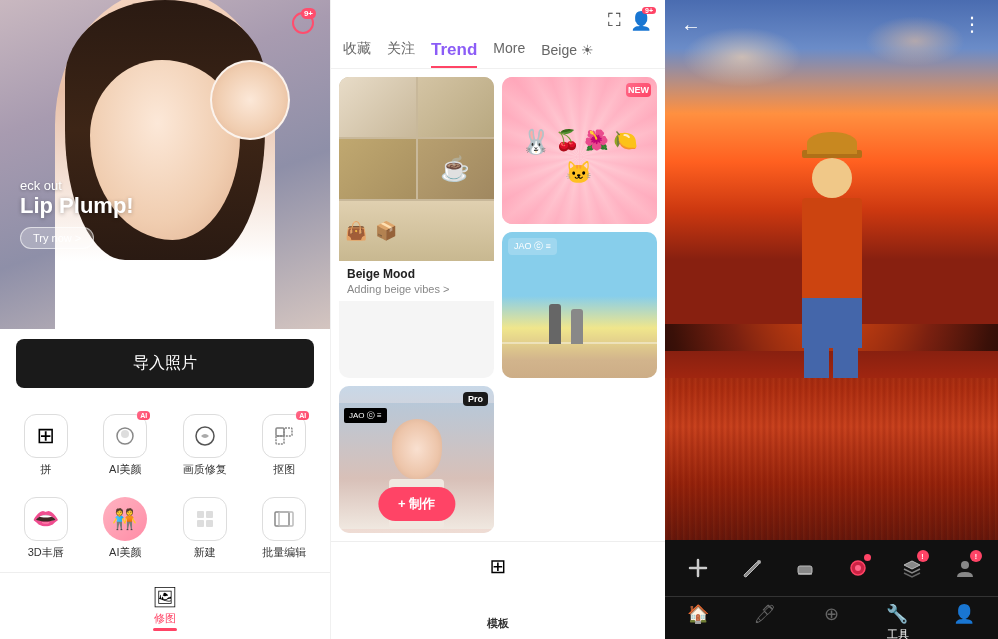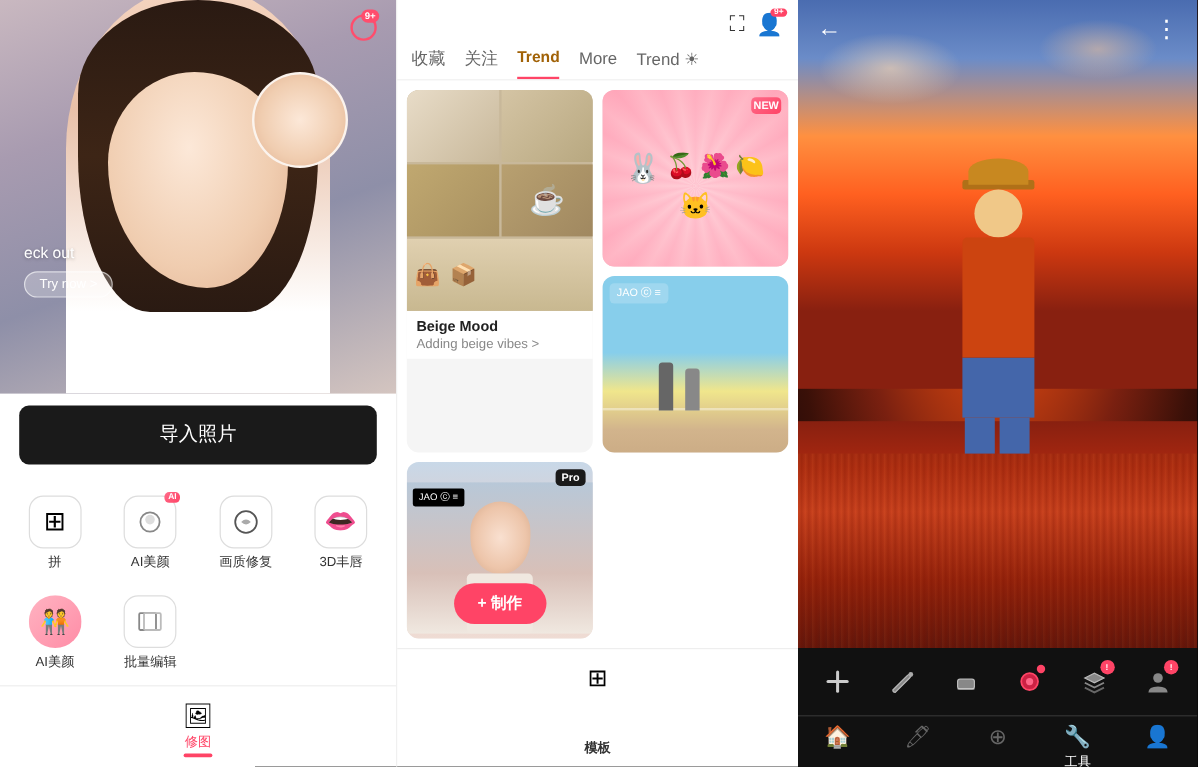--- a/index.html
+++ b/index.html
@@ -290,23 +290,23 @@
     }
     .template-tab {
       font-size: 14px;
       color: #666;
       padding-bottom: 8px;
       cursor: pointer;
       white-space: nowrap;
       position: relative;
     }
     .template-tab.active {
-      color: #a16207;
+      color: #8b5cf6;
       font-weight: bold;
-      font-size: 13px;
+      font-size: 17px;
     }
     .template-tab.active::after {
       content: '';
       position: absolute;
       bottom: 0;
       left: 0;
       right: 0;
       height: 2px;
       background: #ff4466;
     }
@@ -700,20 +700,21 @@
     <div class="hero-bg-figure"></div>
     <div class="hero-hair"></div>
     <div class="hero-face-inner"></div>
     <div class="zoom-circle"></div>
     <div class="zoom-dot"></div>
 
     <div class="notification-badge"></div>
 
     <div class="lip-plump-overlay">
       <div class="lip-plump-subtitle">eck out</div>
+      <div class="lip-plump-title">Lip Plump!</div>
       <div class="try-now-btn">Try now &gt;</div>
     </div>
   </div>
 
   <div class="import-btn">导入照片</div>
 
   <div class="tools-grid">
 
     <div class="tool-item">
       <div class="tool-icon border-icon">⊞</div>
@@ -734,37 +735,59 @@
     <div class="tool-item">
       <div class="tool-icon border-icon">
         <svg width="22" height="22" viewBox="0 0 22 22" fill="none">
           <circle cx="11" cy="11" r="9" stroke="#555" stroke-width="1.5" fill="none"></circle>
           <path d="M7 11 Q11 7 15 11 Q11 15 7 11Z" fill="#aaa"></path>
         </svg>
       </div>
       <span class="tool-label">画质修复</span>
     </div>
 
+    <div class="tool-item">
+      <div class="tool-icon border-icon" style="position:relative;">
+        <svg width="22" height="22" viewBox="0 0 22 22" fill="none">
+          <rect x="3" y="3" width="8" height="8" rx="1" fill="none" stroke="#888" stroke-width="1.5"></rect>
+          <rect x="11" y="3" width="8" height="8" rx="1" fill="none" stroke="#888" stroke-width="1.5" stroke-dasharray="2,1"></rect>
+          <rect x="3" y="11" width="8" height="8" rx="1" fill="none" stroke="#888" stroke-width="1.5" stroke-dasharray="2,1"></rect>
+        </svg>
+        <span class="ai-badge">AI</span>
+      </div>
+      <span class="tool-label">抠图</span>
+    </div>
 
     <div class="tool-item">
       <div class="tool-icon border-icon">
         <span style="font-size:22px;">👄</span>
       </div>
       <span class="tool-label">3D丰唇</span>
     </div>
 
     <div class="tool-item">
       <div class="ai-pinjia-icon">
         <div class="ai-pinjia-icon-inner">
           <span style="font-size:20px;">🧑‍🤝‍🧑</span>
         </div>
       </div>
       <span class="tool-label">AI美颜</span>
     </div>
 
+    <div class="tool-item">
+      <div class="tool-icon border-icon">
+        <svg width="22" height="22" viewBox="0 0 22 22" fill="none">
+          <rect x="3" y="3" width="7" height="7" rx="1" fill="#ddd"></rect>
+          <rect x="12" y="3" width="7" height="7" rx="1" fill="#ddd"></rect>
+          <rect x="3" y="12" width="7" height="7" rx="1" fill="#ddd"></rect>
+          <rect x="12" y="12" width="7" height="7" rx="1" fill="#ddd"></rect>
+        </svg>
+      </div>
+      <span class="tool-label">新建</span>
+    </div>
 
     <div class="tool-item">
       <div class="tool-icon border-icon">
         <svg width="22" height="22" viewBox="0 0 22 22" fill="none">
           <rect x="2" y="4" width="14" height="14" rx="1" fill="none" stroke="#888" stroke-width="1.5"></rect>
           <rect x="6" y="4" width="14" height="14" rx="1" fill="none" stroke="#bbb" stroke-width="1.5"></rect>
         </svg>
       </div>
       <span class="tool-label">批量编辑</span>
     </div>
@@ -798,21 +821,21 @@
     <div class="template-tab">
       <span>关注</span>
     </div>
     <div class="template-tab active">
       <span>Trend</span>
     </div>
     <div class="template-tab">
       <span>More</span>
     </div>
     <div class="template-tab tab-summer">
-      <span>Trend ☀</span>
+      <span>Beige ☀</span>
     </div>
   </div>
 
   <div class="template-content">
 
     <div class="template-card tall">
       <div class="beige-collage">
         <div class="beige-cell beige-cell-1"></div>
         <div class="beige-cell beige-cell-2"></div>
         <div class="beige-cell beige-cell-3"></div>

